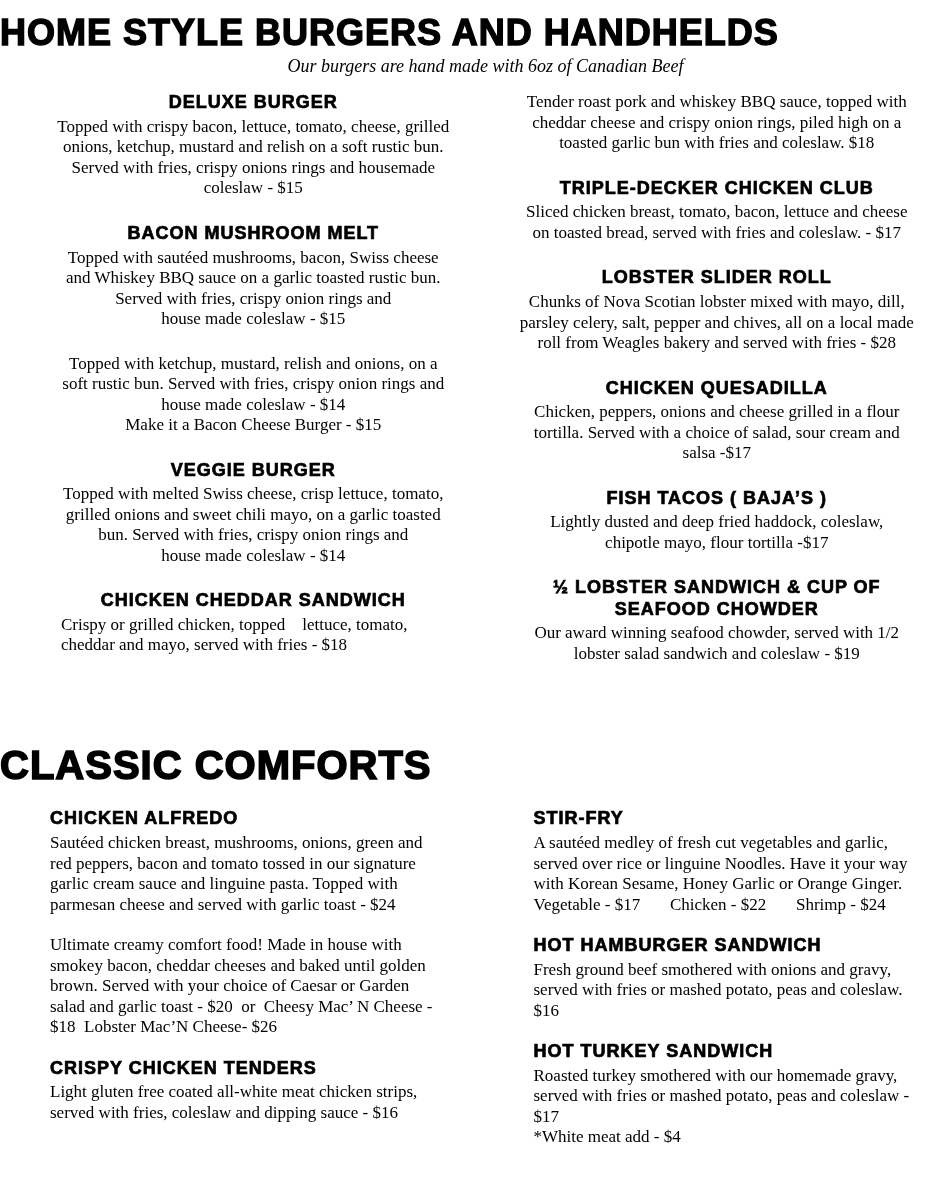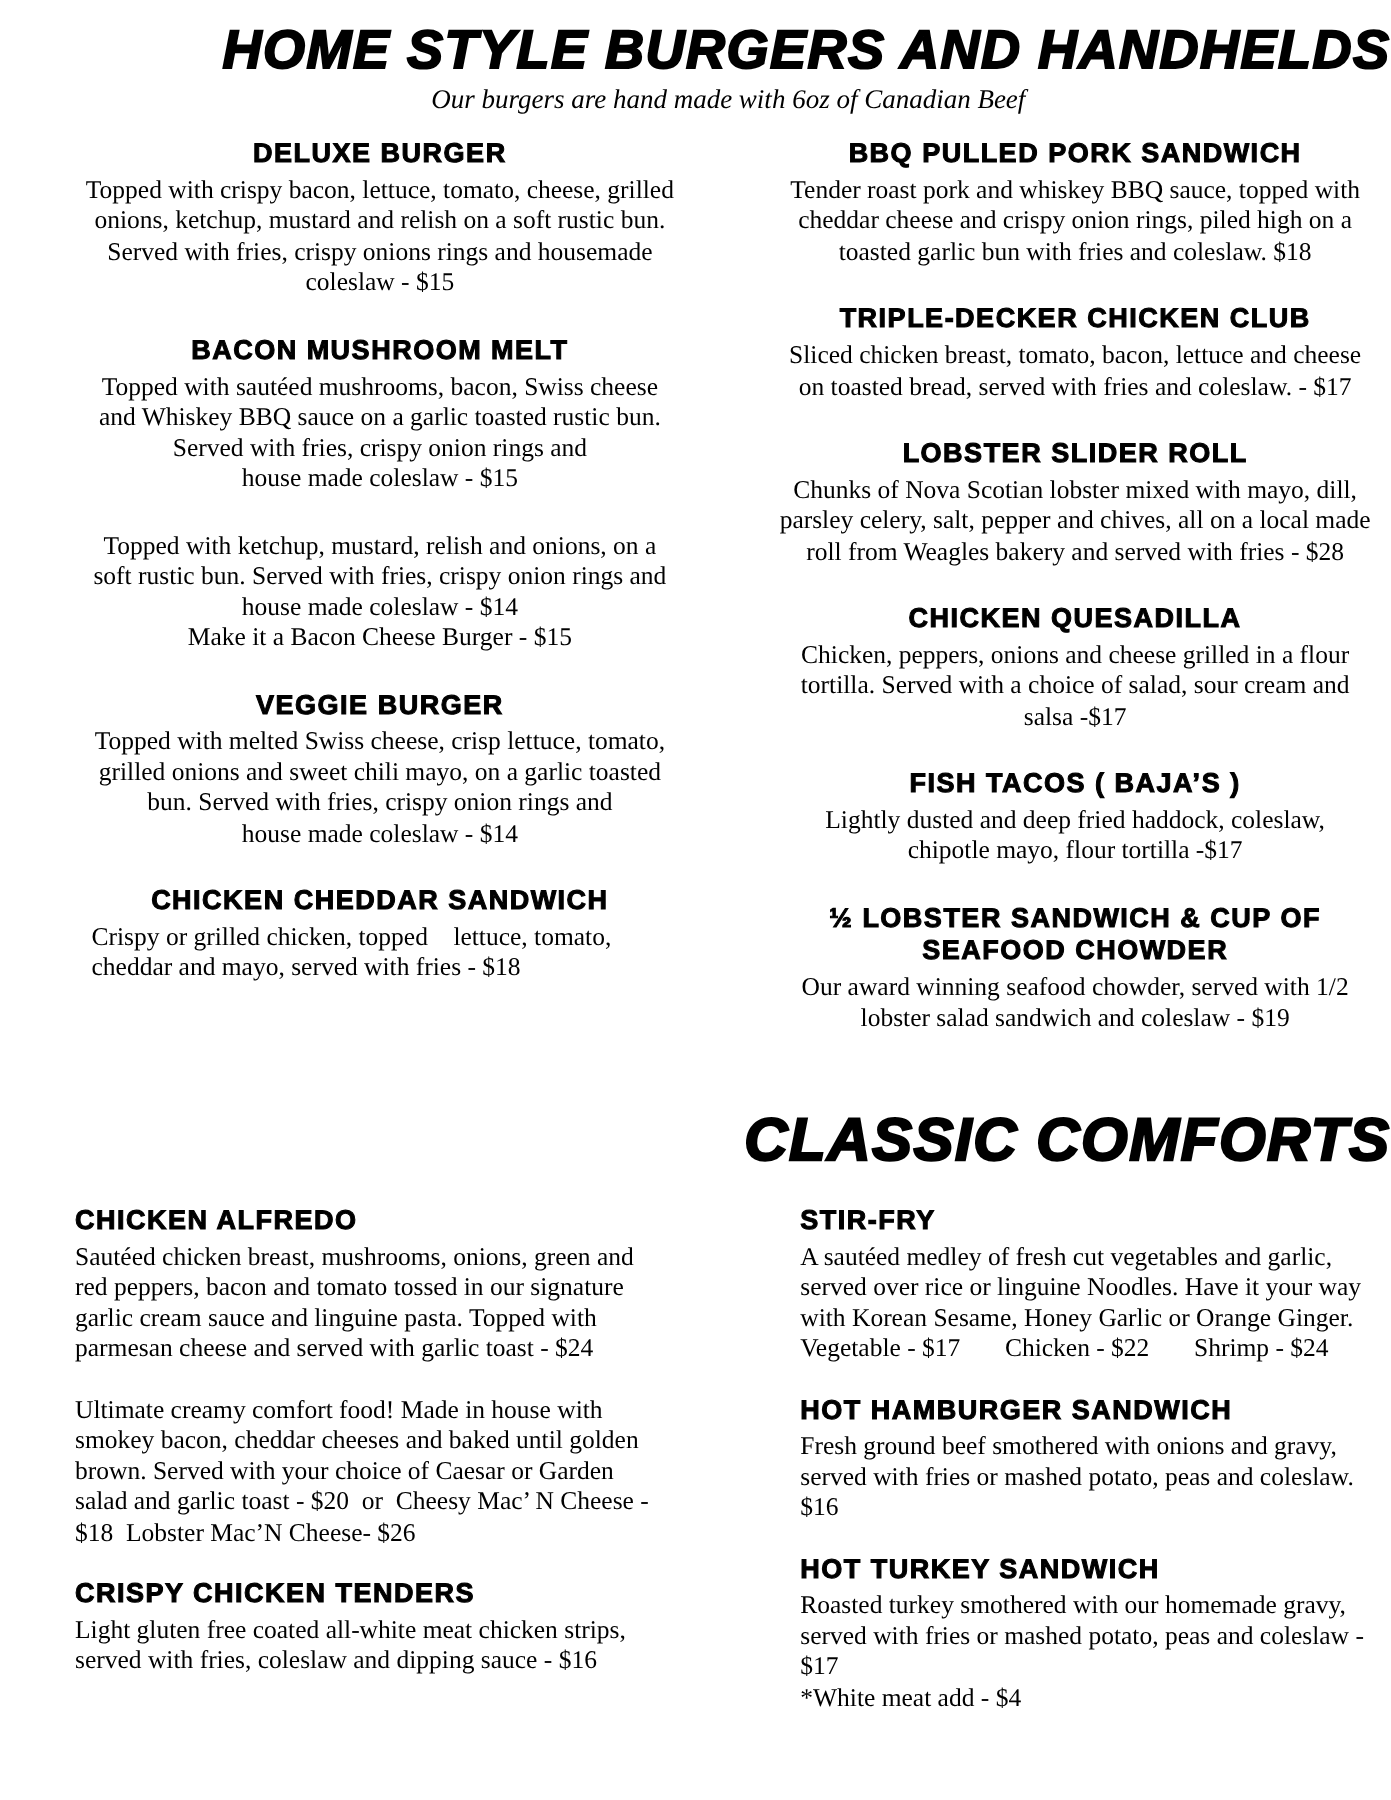--- a/index.html
+++ b/index.html
@@ -6,22 +6,22 @@
   body {
     width: 927px; height: 1200px;
     background: #ffffff; color: #000;
     font-family: "Liberation Serif", "DejaVu Serif", serif;
     overflow: hidden;
   }
   .page { padding-top: 12px; }
 
   .section-title {
     font-family: "Liberation Sans", "DejaVu Sans", sans-serif;
-    font-style: italic; font-weight: bold;
-    text-align: right; margin: 0;
+    font-weight: bold;
+    text-align: left; margin: 0;
     font-size: 36px; letter-spacing: 1px;
     -webkit-text-stroke: 1.4px #000;
     line-height: 1.15;
   }
   .section-title.s2 { font-size: 40px; -webkit-text-stroke: 1.6px #000; }
 
   .section-subtitle {
     text-align: center; font-style: italic;
     font-size: 18px; margin: 3px 0 0 0; padding-left: 44px;
   }
@@ -48,21 +48,21 @@
   
   .s1 .item-name, .s1 .item-desc { text-align: center; }
   .s1 .item-desc.desc-left { text-align: left; padding-left: 10px; }
 
   
   .s2-cols { margin-top: 20px; }
   .s2-cols .item { margin-bottom: 20px; }
   .s2-cols .col-left { padding-left: 7px; }
   .s2-cols .col-right { padding-left: 27px; }
 
-  .comforts-title { margin-top: 24px; }
+  .comforts-title { margin-top: 54px; }
 </style>
 </head>
 <body>
 
 <div class="page">
 
   <h1 class="section-title">HOME STYLE BURGERS AND HANDHELDS</h1>
   <p class="section-subtitle">Our burgers are hand made with 6oz of Canadian Beef</p>
 
   <div class="cols s1">
@@ -102,21 +102,20 @@
       <div class="item">
         <h3 class="item-name">CHICKEN CHEDDAR SANDWICH</h3>
         <p class="item-desc desc-left">Crispy or grilled chicken, topped    lettuce, tomato,
 cheddar and mayo, served with fries - $18</p>
       </div>
 
     </div>
     <div class="col">
 
       <div class="item">
-        <h3 class="item-name">BBQ PULLED PORK SANDWICH</h3>
         <p class="item-desc">Tender roast pork and whiskey BBQ sauce, topped with
 cheddar cheese and crispy onion rings, piled high on a
 toasted garlic bun with fries and coleslaw. $18</p>
       </div>
 
       <div class="item">
         <h3 class="item-name">TRIPLE-DECKER CHICKEN CLUB</h3>
         <p class="item-desc">Sliced chicken breast, tomato, bacon, lettuce and cheese
 on toasted bread, served with fries and coleslaw. - $17</p>
       </div>

